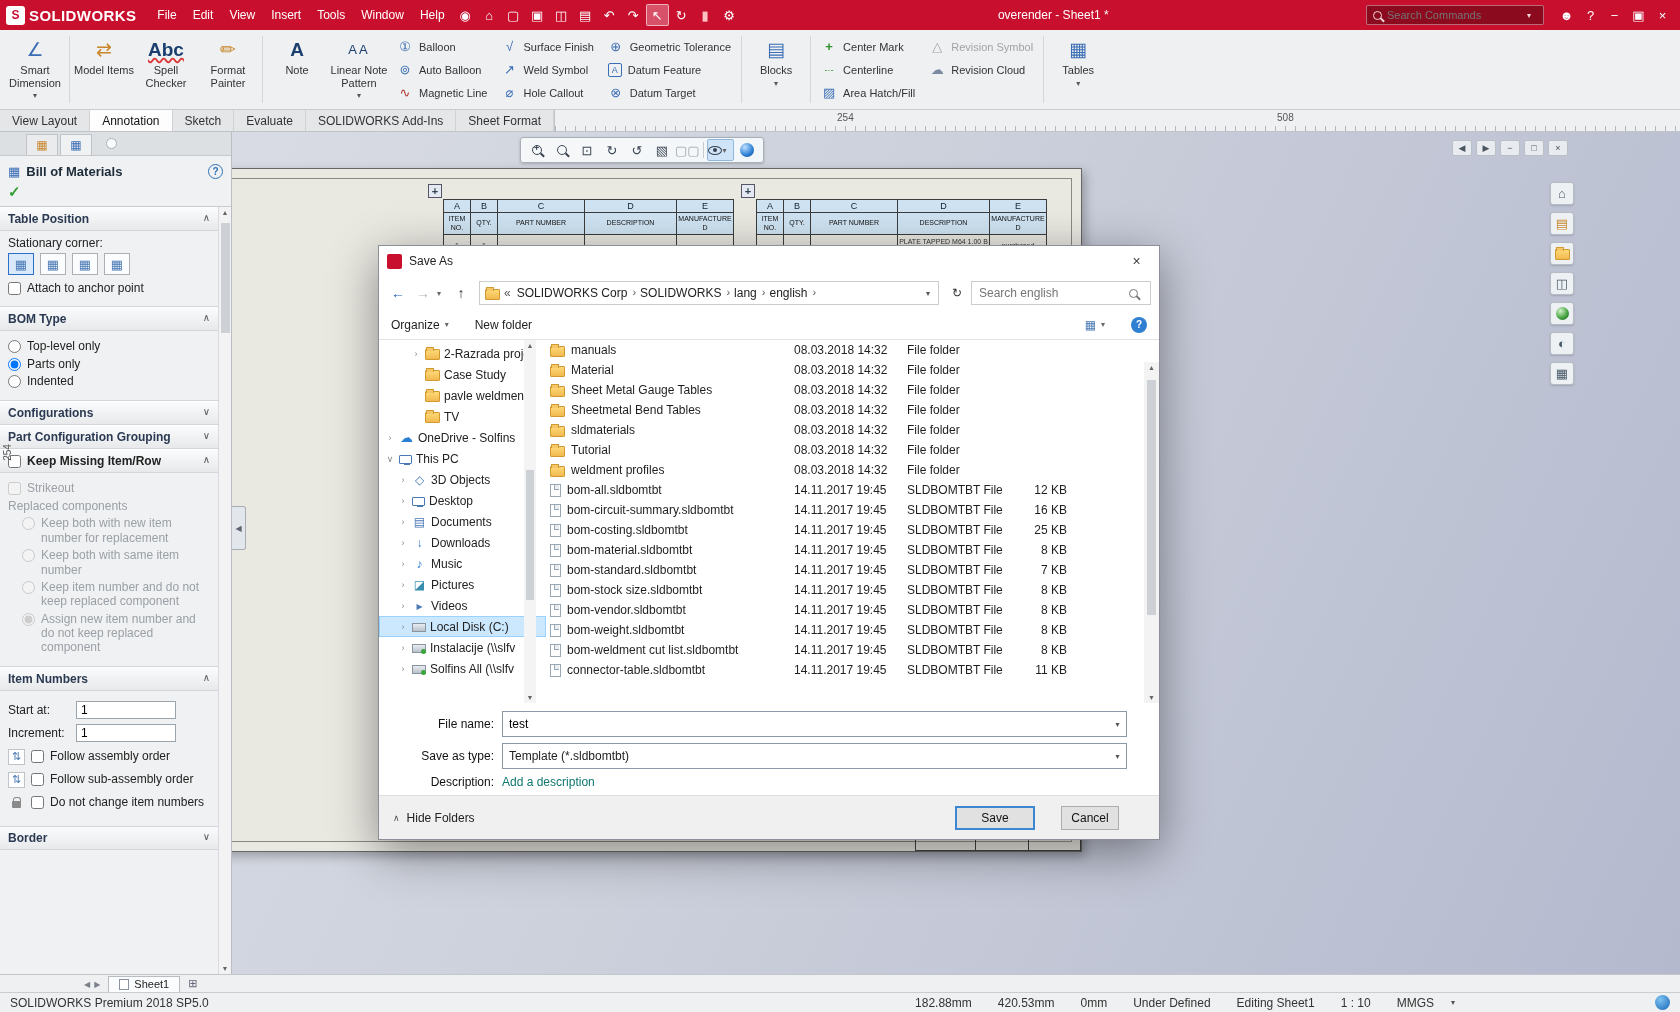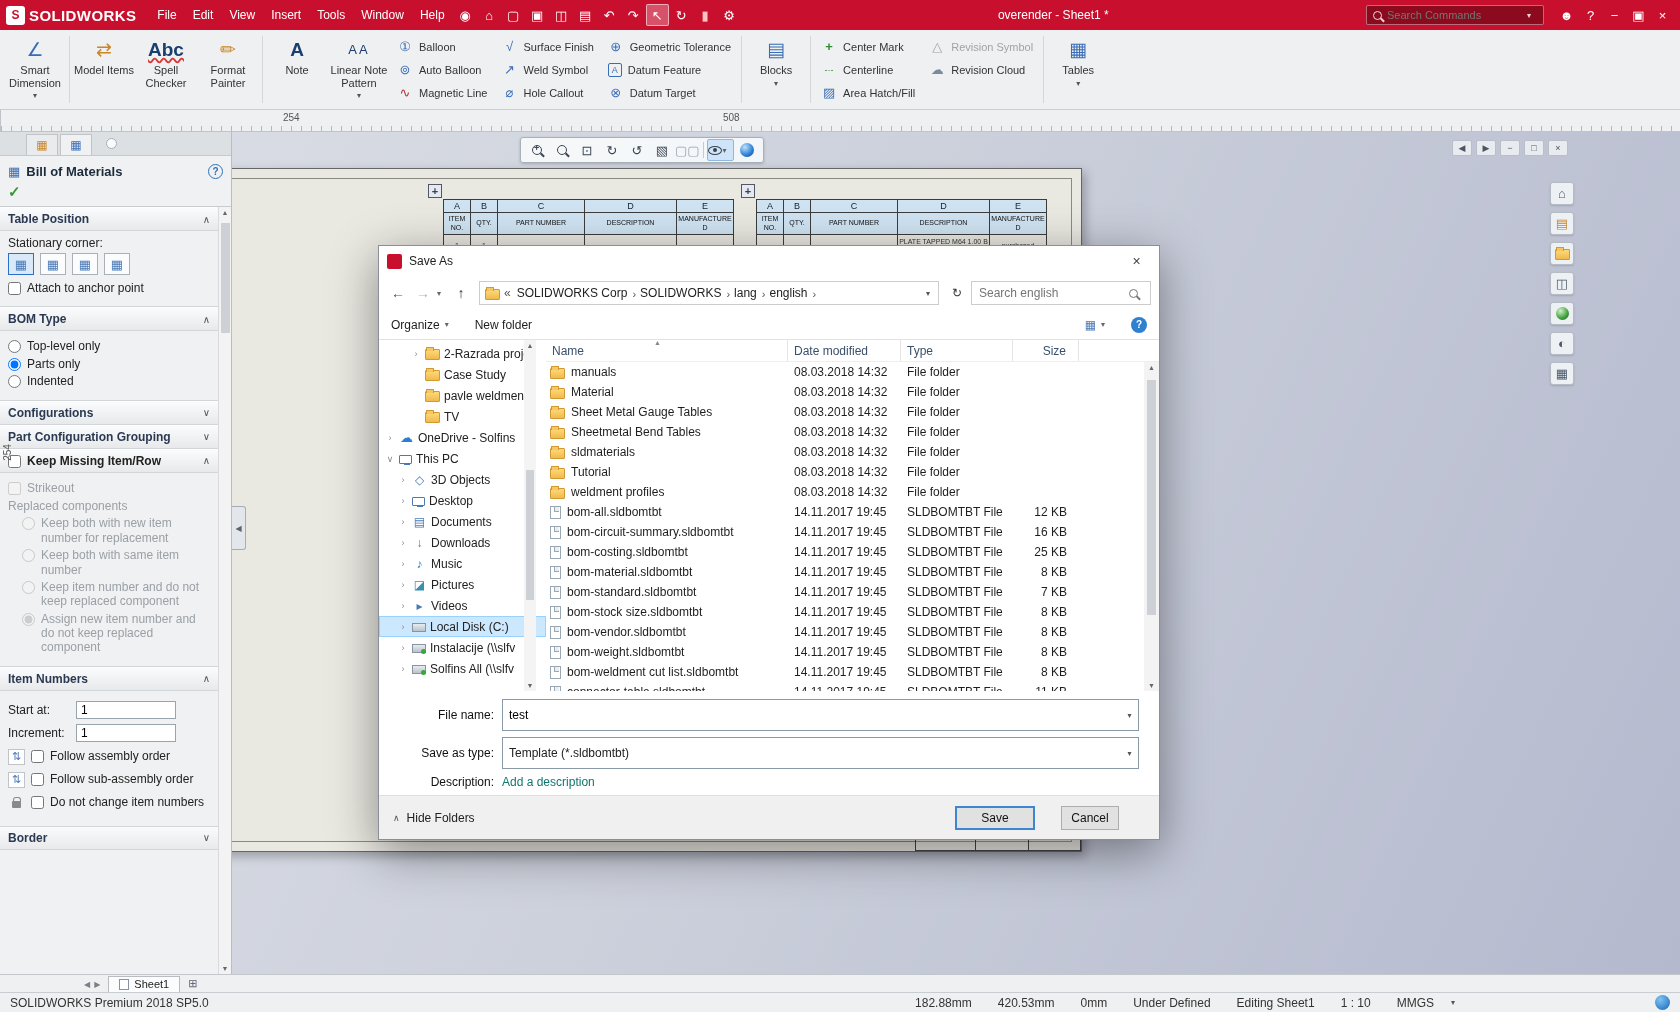--- a/index.html
+++ b/index.html
@@ -90,21 +90,21 @@
 
 #pm{position:absolute;left:0;top:0;bottom:0;width:232px;background:#f0f1f2;border-right:1px solid #b9bdc4;z-index:2;display:flex;flex-direction:column}
 .pm-tabs{height:24px;background:#dde0e3;display:flex;align-items:flex-end;padding-left:26px;gap:2px;position:relative;border-bottom:1px solid #c6cacd;flex:none}
 .pm-tab{width:32px;height:21px;background:#e9ebed;border:1px solid #c0c4c8;border-bottom:none;display:flex;align-items:center;justify-content:center;font-size:12px}
 .pm-tab.active{background:#f0f1f2}
 .pm-knob{position:absolute;left:106px;top:6px;width:11px;height:11px;border-radius:50%;background:#fafbfc;border:1px solid #aab0b6}
 .pm-title{display:flex;align-items:center;gap:6px;padding:8px 8px 3px;font-size:13px;font-weight:bold;color:#1c2b3a;flex:none}
 .helpc{margin-left:auto;width:15px;height:15px;border-radius:50%;border:1.5px solid #2f71b8;color:#2f71b8;font-size:10px;font-weight:bold;display:flex;align-items:center;justify-content:center}
 .pm-check{padding:1px 8px 5px;color:#2d9b2d;font-size:15px;font-weight:bold;border-bottom:1px solid #c9cccf;flex:none}
 .pm-scroll{flex:1;overflow:hidden;position:relative;padding-right:13px}
-.sec-h{display:flex;justify-content:space-between;align-items:center;padding:4px 8px;font-weight:bold;color:#2b3a52;background:linear-gradient(#fafbfc,#e7e9eb);border-bottom:1px solid #d3d6d9;border-top:1px solid #fdfdfe;font-size:12px}
+.sec-h{display:flex;justify-content:space-between;padding:4px 8px;font-weight:bold;color:#2b3a52;background:linear-gradient(#fafbfc,#e7e9eb);border-bottom:1px solid #d3d6d9;border-top:1px solid #fdfdfe;font-size:12px}
 .chev{color:#555;font-size:10px;font-weight:normal}
 .sec-b{padding:5px 8px 8px;border-bottom:1px solid #d3d6d9}
 .plbl{font-size:12px;color:#222;margin-bottom:3px}
 .cbrow{display:flex;align-items:flex-start;gap:6px;margin:3px 0;font-size:12px;color:#222;line-height:1.2}
 .cbrow input{margin-top:1px;flex:none}
 .cbrow.off{color:#9aa0a6}
 .sub{padding-left:14px}
 .corner-row{display:flex;gap:6px;margin:2px 0 6px}
 .cornb{width:26px;height:22px;border:1px solid #aab0b6;background:#fbfcfd;display:flex;align-items:center;justify-content:center;color:#4a7ab5;font-size:13px}
 .cornb.on{border-color:#2a6fc9;background:#d9e9fa}
@@ -123,21 +123,21 @@
 #dlg{position:absolute;left:378px;top:113px;width:782px;height:595px;background:#fff;border:1px solid #8a8f98;box-shadow:0 12px 45px rgba(0,0,0,.42);z-index:10;display:flex;flex-direction:column;font-size:12px}
 .d-title{height:30px;display:flex;align-items:center;padding-left:8px;gap:7px;flex:none}
 .d-ico{width:15px;height:15px;background:#c8102e;border-radius:2px;color:#fff;font-size:9px;font-weight:bold;display:flex;align-items:center;justify-content:center}
 .d-close{margin-left:auto;width:45px;height:29px;display:flex;align-items:center;justify-content:center;font-size:14px;color:#444}
 .d-nav{height:34px;display:flex;align-items:center;padding:0 8px;gap:3px;flex:none}
 .nav-b{min-width:22px;height:24px;display:flex;align-items:center;justify-content:center;font-size:14px;color:#1b5fb8}
 .nav-b.off{color:#b0b4b8}
 .ncaret{font-size:8px;color:#666;min-width:10px}
 .addr{flex:1;height:24px;border:1px solid #ccc;background:#fff;display:flex;align-items:center;padding:0 5px;gap:2px;overflow:hidden;margin:0 4px}
 .crumbs{display:flex;align-items:center;overflow:hidden}
-.crumb{display:flex;align-items:flex-end;white-space:nowrap;padding:0 2px}
+.crumb{display:flex;align-items:flex-start;white-space:nowrap;padding:0 2px}
 .csep{color:#555;font-size:11px;padding-left:5px}
 .addr-caret{margin-left:auto;font-size:8px;color:#555;padding:0 3px}
 .srch{width:180px;height:24px;border:1px solid #ccc;display:flex;align-items:center;padding:0 7px;gap:21px;flex:none}
 .srch input{flex:1;border:none;outline:none;font-size:12px;color:#333;min-width:0}
 .d-cmd{height:30px;display:flex;align-items:center;padding:0 12px;gap:20px;border-bottom:1px solid #e2e2e2;flex:none}
 .cmd-item{color:#1e1e1e;display:flex;align-items:center;gap:5px}
 .helpb{width:16px;height:16px;border-radius:50%;background:#2f80d0;color:#fff;font-size:10px;font-weight:bold;display:flex;align-items:center;justify-content:center}
 .d-body{flex:1;display:flex;overflow:hidden}
 .treewrap{width:167px;position:relative;flex:none;overflow:hidden}
 .tree{padding-top:3px}
@@ -170,21 +170,21 @@
 .ic-documents::before{content:"▤";color:#4a7ab5}
 .ic-downloads::before{content:"↓";color:#2a7fd4;font-weight:bold}
 .ic-music::before{content:"♪";color:#2a7fd4}
 .ic-pictures::before{content:"◪";color:#3a8fae}
 .ic-videos::before{content:"▸";color:#4a7ab5}
 .ic-disk,.ic-net{background:linear-gradient(#e8ecf0,#b9c2cc);border:1px solid #8a93a0;height:9px;width:14px;margin-top:2px}
 .ic-net::after{content:"";position:absolute;bottom:-2px;right:-1px;width:5px;height:5px;border-radius:50%;background:#3aa53a}
 .d-fields{padding:8px 10px 2px 0;flex:none}
 .frow2{display:flex;align-items:center;margin-bottom:6px}
 .frow2 label{width:115px;text-align:right;margin-right:8px;color:#111;flex:none}
-.combo{flex:1;height:32px;border:1px solid #8a9aa9;display:flex;align-items:center;background:#fff;margin-right:10px}
+.combo{flex:1;height:26px;border:1px solid #8a9aa9;display:flex;align-items:center;background:#fff;margin-right:22px}
 .combo input{flex:1;border:none;outline:none;padding:0 6px;font-size:12px;min-width:0}
 .combo .val{flex:1;padding:0 6px;white-space:nowrap;overflow:hidden}
 .combo .drop{width:17px;height:100%;display:flex;align-items:center;justify-content:center;font-size:8px;color:#555;flex:none}
 .desc-link{color:#0f766e}
 .d-foot{height:44px;background:#f0f0f0;border-top:1px solid #dfdfdf;display:flex;align-items:center;padding:0 14px;flex:none;margin-top:2px}
 .hidef{display:flex;align-items:center;gap:7px;color:#222}
 .hidef .chev{font-size:9px;color:#555}
 .btn{width:80px;height:24px;display:flex;align-items:center;justify-content:center;background:#e1e1e1;border:1px solid #adadad;font-size:12px;color:#111}
 .btn.primary{border:2px solid #3c87d0;margin-left:auto}
 .btn.cancel{width:58px;margin-left:26px;margin-right:26px}
@@ -351,20 +351,41 @@
     </div>
     <div class="vsep"></div>
     <div class="rbig">
       <span class="rico c-blue">▦</span>
       <span class="rlab">Tables</span>
       <span class="rarr">▾</span>
     </div>
   </div>
 
   <div id="tabrow">
+    <div class="tabs">
+
+    <div class="dtab">
+          <span>View Layout</span>
+        </div>
+        <div class="dtab active">
+          <span>Annotation</span>
+        </div>
+        <div class="dtab">
+          <span>Sketch</span>
+        </div>
+        <div class="dtab">
+          <span>Evaluate</span>
+        </div>
+        <div class="dtab">
+          <span>SOLIDWORKS Add-Ins</span>
+        </div>
+        <div class="dtab">
+          <span>Sheet Format</span>
+        </div>
+      </div>
     <div class="ruler">
       <span class="rnum" style="left:282px">254</span>
       <span class="rnum" style="left:722px">508</span>
     </div>
   </div>
 
   <div id="workspace">
 
     <div id="drawing">
       <div id="sheet">
@@ -887,27 +908,20 @@
               <span class="tlbl">Solfins All (\\slfv</span>
             </div>
             </div>
           <div class="tsb">
             <span>▲</span>
             <span class="thumb"></span>
             <span>▼</span>
           </div>
         </div>
         <div class="flist">
-          <div class="fl-head">
-            <span class="sort">▲</span>
-            <span class="fh w-name">Name</span>
-            <span class="fh w-date">Date modified</span>
-            <span class="fh w-type">Type</span>
-            <span class="fh w-size">Size</span>
-          </div>
           <div class="fl-rows">
 
           <div class="frow">
               <span class="fcell w-name nm">
                 <span class="ic ic-folder"></span>
                 <span>manuals</span>
               </span>
               <span class="fcell w-date">08.03.2018 14:32</span>
               <span class="fcell w-type">File folder</span>
               <span class="fcell w-size"></span>

